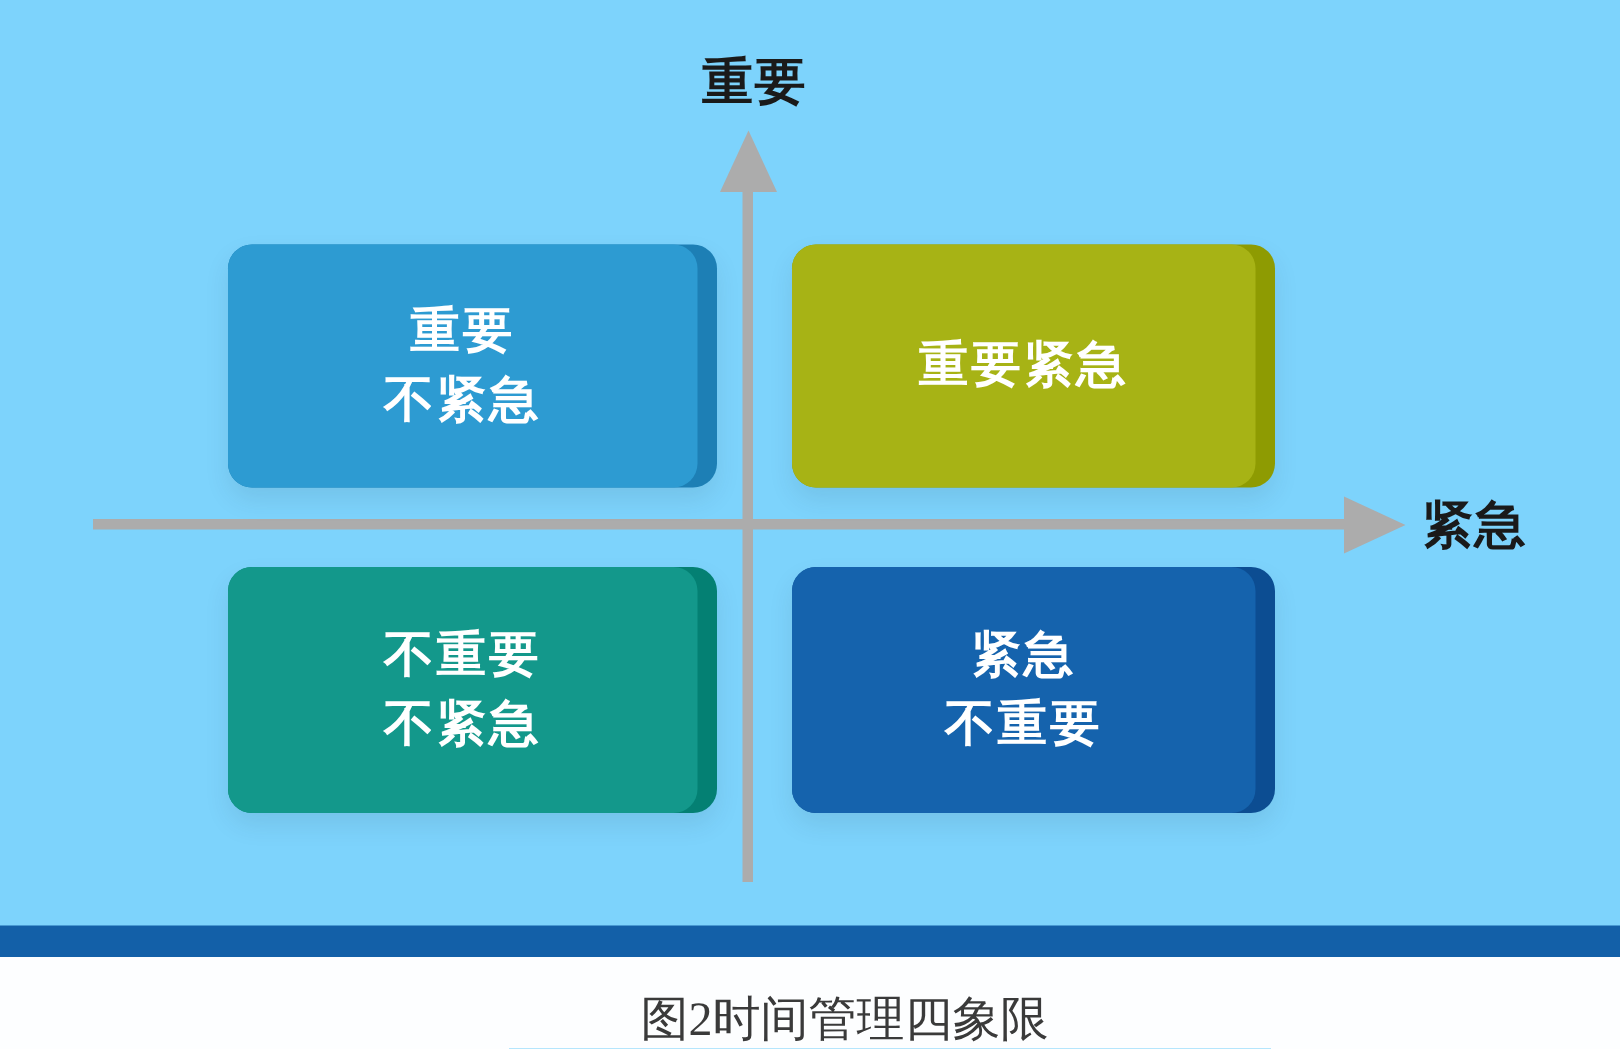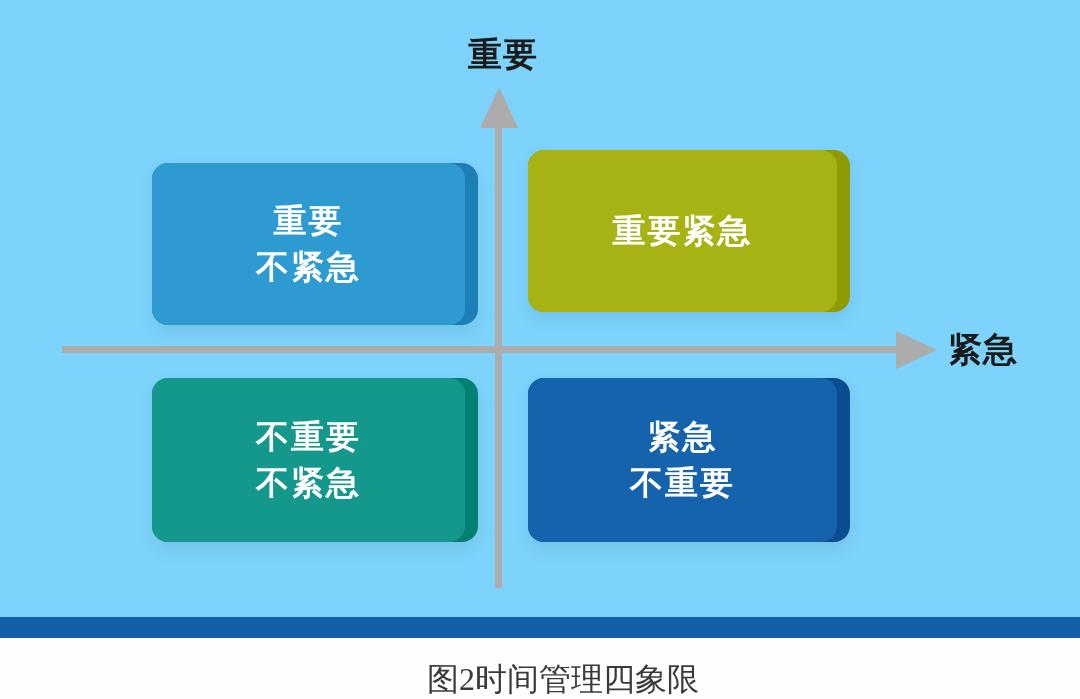--- a/index.html
+++ b/index.html
@@ -78,21 +78,21 @@
     justify-content: center;
     color: #ffffff;
     font-weight: 700;
     font-size: 33px;
     letter-spacing: 2px;
     text-align: center;
   }
   .q-line { line-height: 46px; white-space: nowrap; }
   .q-line:empty { display: none; }
   .q-tl { left: 152px; top: 163px; width: 326px; height: 162px; }
-  .q-tr { left: 528px; top: 150px; width: 322px; height: 162px; }
+  .q-tr { left: 528px; top: 163px; width: 322px; height: 162px; }
   .q-bl { left: 152px; top: 378px; width: 326px; height: 164px; }
   .q-br { left: 528px; top: 378px; width: 322px; height: 164px; }
   
   .footer-bar {
     position: absolute;
     left: 0; top: 617px;
     width: 100%; height: 21px;
     background: #1360a8;
   }
   .caption {

